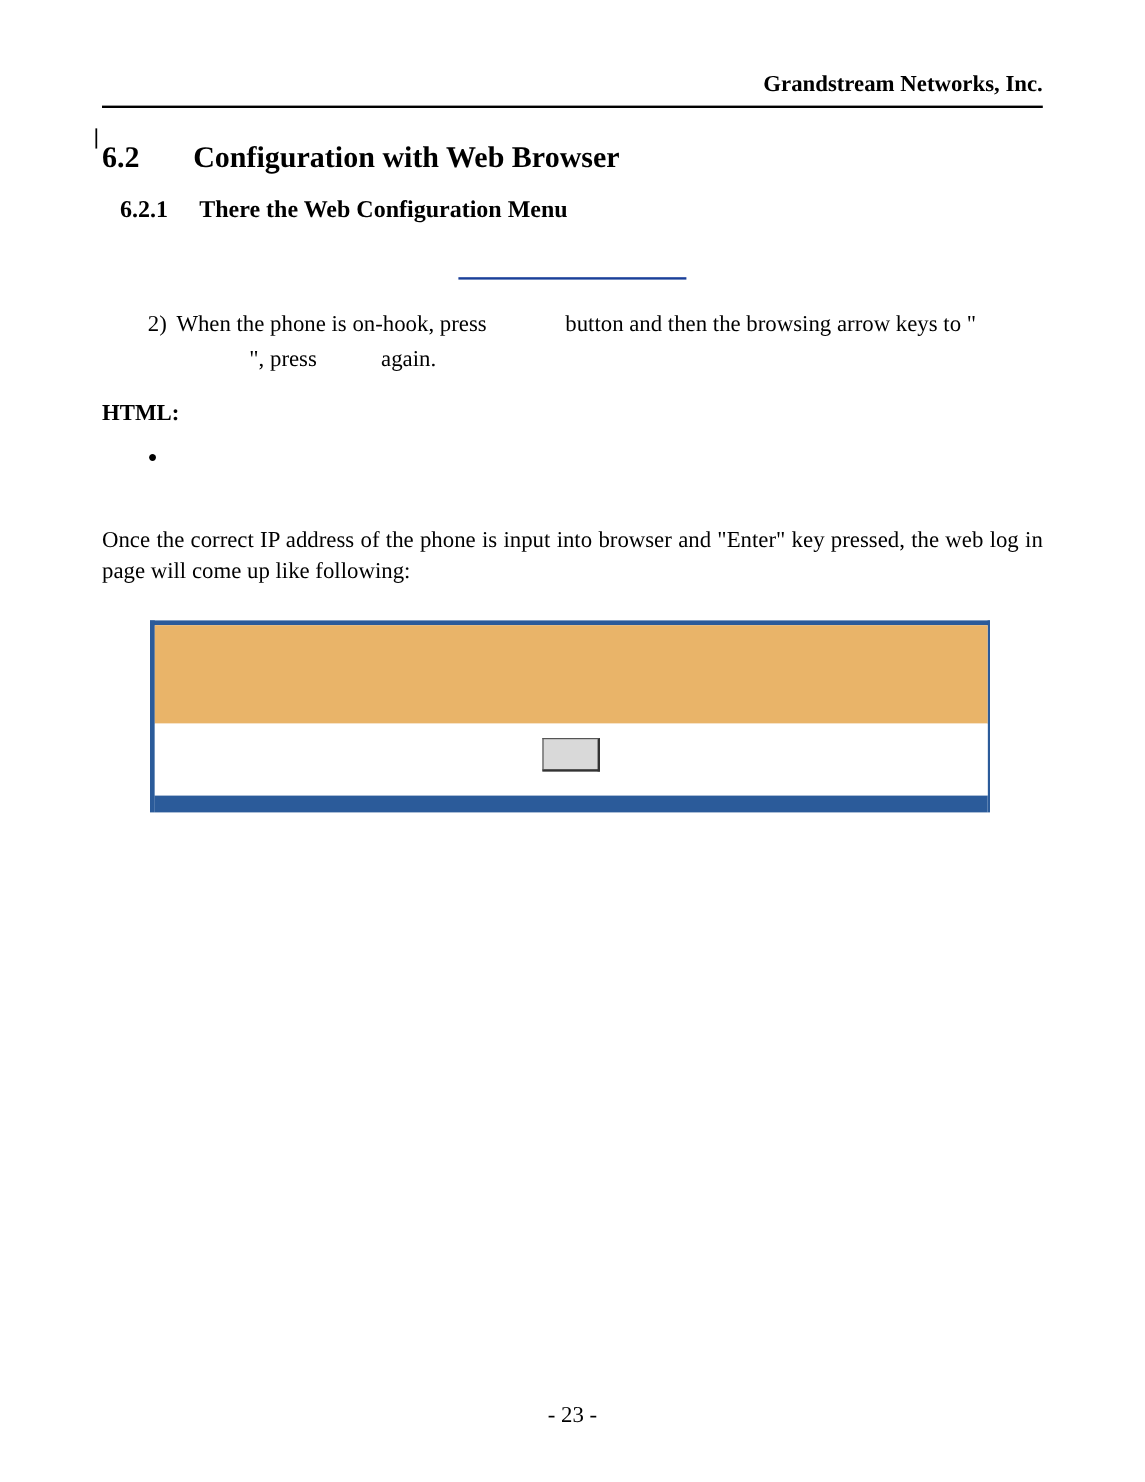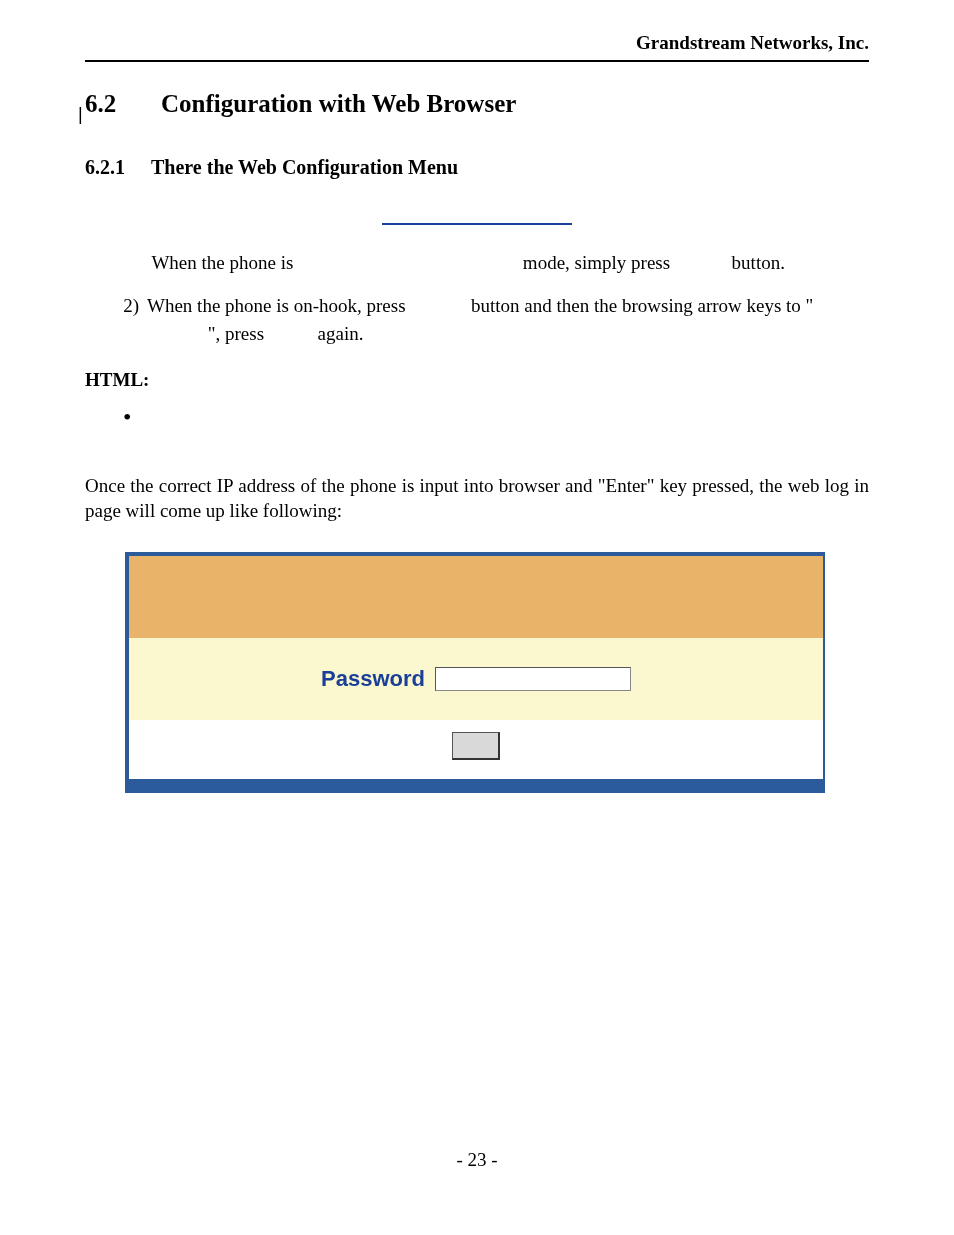--- a/index.html
+++ b/index.html
@@ -5,21 +5,21 @@
   * { box-sizing: border-box; }
   body {
     margin: 0;
     padding: 0;
     background: #fff;
     font-family: "Times New Roman", Times, serif;
     color: #000;
     width: 954px;
   }
   .page {
-    padding: 32px 85px 40px 85px;
+    padding: 60px 85px 40px 85px;
     position: relative;
     min-height: 1235px;
   }
   .header-right {
     text-align: right;
     font-weight: bold;
     font-size: 19px;
     margin-bottom: 6px;
   }
   .hr {
@@ -30,35 +30,35 @@
   .cursor {
     position: absolute;
     left: 78px;
     top: 104px;
     font-size: 18px;
     font-family: Arial, sans-serif;
   }
   h2.section {
     font-size: 25px;
     font-weight: bold;
-    margin: 0 0 38px 0;
+    margin: 0 0 18px 0;
   }
   h2.section .num { display: inline-block; width: 76px; }
   p.body {
     font-size: 19px;
     line-height: 1.35;
     margin: 0 0 28px 0;
     text-align: justify;
   }
   h3.subsection {
     font-size: 20px;
     font-weight: bold;
     margin: 18px 0 28px 0;
   }
-  h3.subsection .num { display: inline-block; width: 66px; }
+  h3.subsection .num { display: inline-block; width: 66px; margin-left: 15px; }
   .url-placeholder {
     border-bottom: 2px solid #1a3f99;
     width: 190px;
     height: 18px;
     margin: 8px auto 24px auto;
   }
   .list-block { margin: 0 0 20px 0; }
   .li { font-size: 19px; line-height: 1.5; text-align: justify; margin-bottom: 14px; }
   .li .mark { display: inline-block; width: 30px; text-align: right; margin-left: 24px; margin-right: 8px; }
   .li .cont { margin-left: 62px; }
@@ -114,21 +114,21 @@
     font-size: 14px;
   }
   .login-foot {
     background: #2b5b9a;
     height: 14px;
   }
   .page-num {
     text-align: center;
     font-size: 19px;
     position: absolute;
-    bottom: 64px;
+    bottom: 44px;
     left: 0; right: 0;
   }
 </style>
 </head>
 <body>
 
 <div class="page">
   <div class="header-right">Grandstream Networks, Inc.</div>
   <hr class="hr">
   <span class="cursor">|</span>
@@ -141,51 +141,39 @@
   <h3 class="subsection">
     <span class="num">6.2.1</span><span>There the Web Configuration Menu</span>
   </h3>
 
 
   <div class="url-placeholder"></div>
 
 
   <div class="list-block">
     <div class="li">
-      <span class="mark" style="visibility:hidden">1)</span>
-      <span>When  the  phone  is</span>
-      <span style="display:inline-block;width:220px"></span>
-      <span>mode,  simply  press</span>
-      <span style="display:inline-block;width:52px"></span>
-      <span>button.</span>
-    </div>
-    <div class="li">
       <span class="mark">2)</span><span>When  the  phone  is  on-hook,  press</span>
       <span style="display:inline-block;width:56px"></span>
       <span>button  and  then  the  browsing  arrow  keys  to  "</span>
       <div class="cont">
         <span style="display:inline-block;width:56px"></span>
         <span>", press</span>
         <span style="display:inline-block;width:44px"></span>
         <span>again.</span>
       </div>
     </div>
   </div>
 
   <div class="note-label">HTML:</div>
   <div class="bullet-row">•</div>
 
   <p class="body">Once the correct IP address of the phone is input into browser and "Enter" key pressed, the web log in page will come up like following:</p>
 
   <div class="login-box">
     <div class="login-top"></div>
-    <div class="login-mid">
-      <span class="pw-label">Password</span>
-      <input class="pw-input" type="password" value="" style="">
-    </div>
     <div class="login-btn-row">
       <button class="login-btn"></button>
     </div>
     <div class="login-foot"></div>
   </div>
 
   <div class="page-num">- 23 -</div>
 </div>
 
 </body></html>

